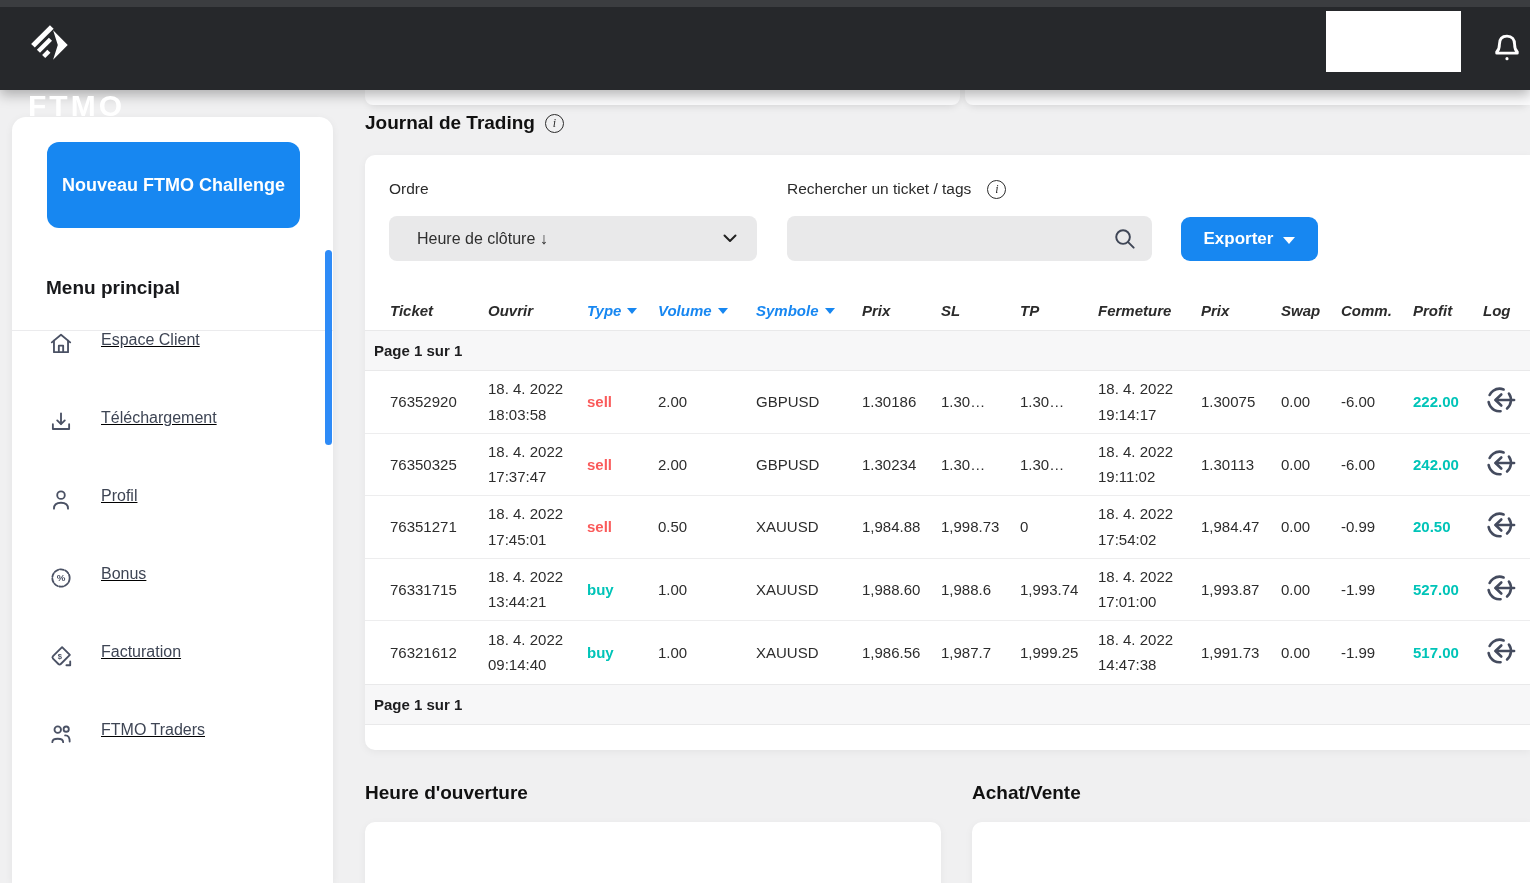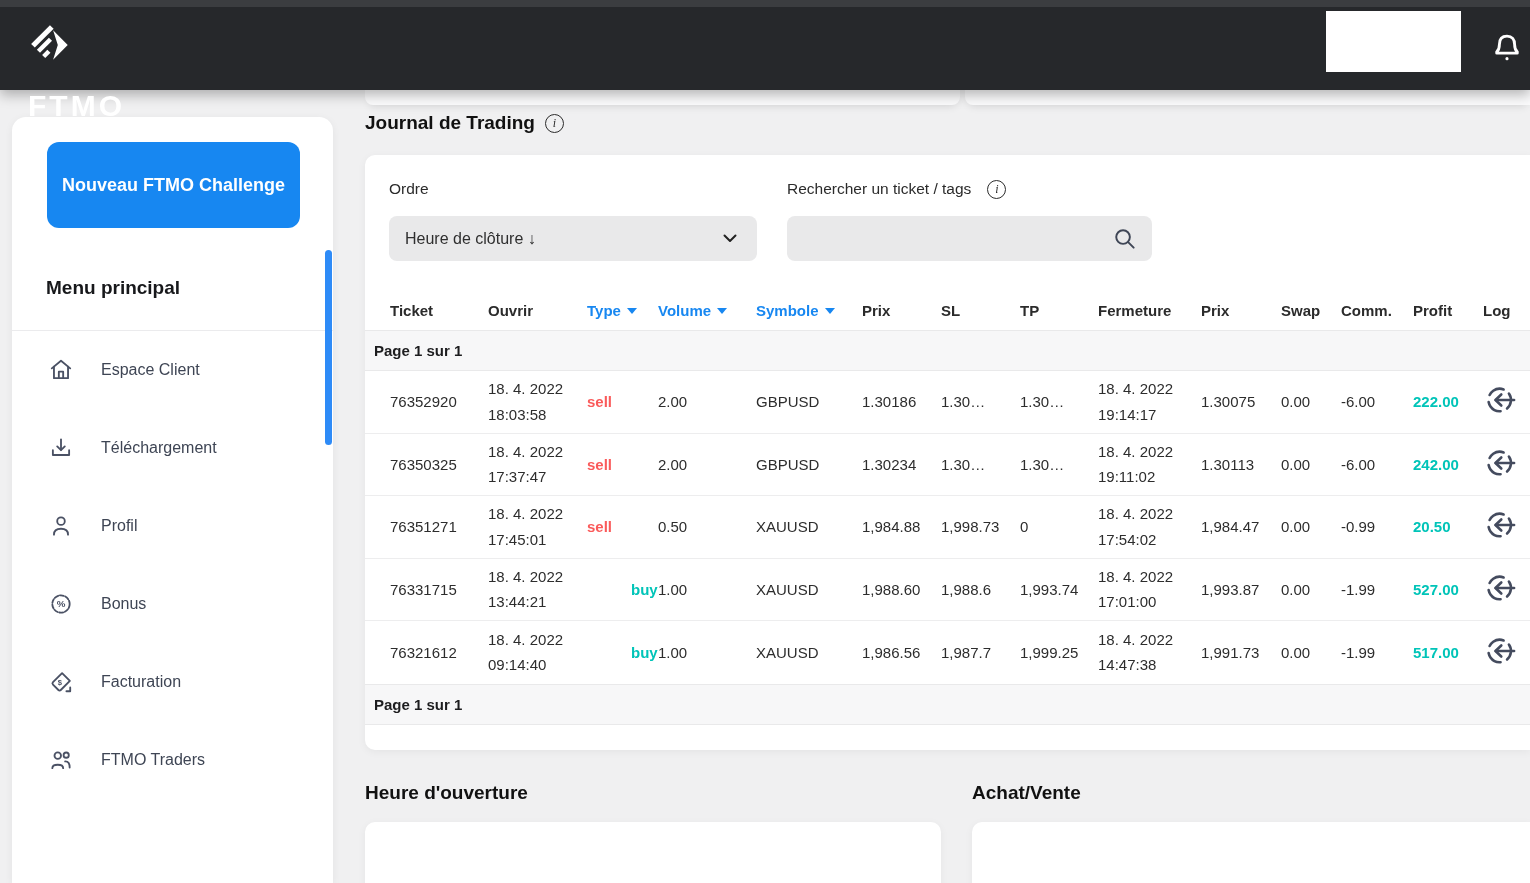--- a/index.html
+++ b/index.html
@@ -25,21 +25,21 @@
              box-shadow:0 2px 8px rgba(0,0,0,.06); z-index:10; }
   .sidebar-scrollbar { position:absolute; right:1px; top:133px; width:7px; height:195px;
              background:#2e8bf7; border-radius:4px; cursor:grab; }
   .cta { position:absolute; left:35px; top:25px; width:253px; height:86px;
          background:var(--blue,#1787f1); border:none; border-radius:12px;
          color:#fff; font-family:inherit; font-size:18px; font-weight:700; line-height:1.6;
          cursor:pointer; }
   .menu-title { position:absolute; left:34px; top:160px; font-size:19px; font-weight:700; color:#17181b; }
   .sidebar-divider { position:absolute; left:0; top:213px; width:100%; height:1px; background:#ebebed; }
   .menu { position:absolute; left:0; top:214px; width:100%; }
-  .menu-item { display:flex; align-items:center; height:78px; padding-left:36px; cursor:pointer; }
+  .menu-item { display:flex; align-items:flex-start; height:78px; padding-left:36px; cursor:pointer;text-decoration:underline; }
   .menu-item .mi-icon { width:26px; height:26px; flex:0 0 26px; }
   .menu-item .mi-label { margin-left:27px; font-size:16px; color:#3e4554; }
   .mi-icon svg { width:26px; height:26px; stroke:#4a5164; fill:none;
                  stroke-width:1.7; stroke-linecap:round; stroke-linejoin:round; }
 
   
   .main { position:absolute; left:348px; top:90px; right:0; bottom:0; }
   .card-sliver { position:absolute; top:0; height:15px; background:#fbfbfc;
                  border-radius:0 0 8px 8px; box-shadow:0 5px 8px -4px rgba(0,0,0,.12); }
   .sliver-left { left:17px; width:595px; }
@@ -55,51 +55,51 @@
   .journal-card { position:absolute; left:17px; top:65px; width:1165px; height:595px;
                   background:#fff; border-radius:10px 0 0 10px;
                   box-shadow:0 2px 8px rgba(0,0,0,.05); overflow:hidden; }
 
   .filter-row { position:relative; height:135px; }
   .field-label { position:absolute; font-size:15.5px; color:#2b2b2b; }
   .label-order { left:24px; top:25px; }
   .label-search { left:422px; top:25px; display:flex; align-items:flex-start; gap:16px; }
   .dropdown { position:absolute; left:24px; top:61px; width:368px; height:45px;
               background:#e9e9ea; border-radius:8px; display:flex; align-items:center;
-              padding:0 20px 0 16px; cursor:pointer;gap:12px; }
+              padding:0 20px 0 28px; cursor:pointer;gap:12px; }
   .dropdown .dd-value { font-size:16px; color:#2f2f2f; flex:1; }
   .search-box { position:absolute; left:422px; top:61px; width:365px; height:45px;
                 background:#e9e9ea; border-radius:8px; display:flex; align-items:center;
                 padding:0 14px 0 16px; }
   .search-box input { flex:1; border:none; background:transparent; outline:none;
                       font-family:inherit; font-size:15px; color:#2f2f2f; }
   .export-btn { position:absolute; left:816px; top:62px; width:137px; height:44px;
                 background:var(--blue,#1787f1); border:none; border-radius:9px;
                 color:#fff; font-family:inherit; font-size:17px; font-weight:700;
                 display:flex; align-items:center; justify-content:center; gap:10px; cursor:pointer; }
   .caret-down { width:0; height:0; border-left:6px solid transparent;
                 border-right:6px solid transparent; border-top:7px solid #fff; margin-top:2px; }
 
   
   .tgrid { display:grid;
            grid-template-columns:98px 99px 71px 98px 106px 79px 79px 78px 103px 80px 60px 72px 70px 1fr;
            align-items:center; padding-left:25px; }
   .thead { height:40px; }
-  .thead .th { font-size:15px; font-weight:700; color:#2b2b2b; display:flex; align-items:center; gap:6px; }
+  .thead .th { font-size:15px; font-weight:700; color:#2b2b2b; display:flex; align-items:center; gap:6px;font-style:italic; }
   .th.sortable { color:var(--blue,#1787f1); cursor:pointer; }
   .sort-tri { width:0; height:0; border-left:5px solid transparent; border-right:5px solid transparent;
               border-top:6px solid var(--blue,#1787f1); margin-top:1px; }
   .pagebar { height:41px; background:#f7f7f8; border-top:1px solid #e9e9ea;
              border-bottom:1px solid #e9e9ea; display:flex; align-items:center; padding-left:9px; }
   .pagebar span { font-size:15px; font-weight:700; color:#1d1d1f; }
   .trow { height:62.5px; border-bottom:1px solid #ededee; font-size:15px; color:#2d2d2d; }
   .trow:last-of-type { border-bottom:none; }
   .cell-2line { line-height:1.7; }
   .type-sell { color:var(--red,#fa5a5a); font-weight:600; }
-  .type-buy  { color:var(--teal,#00c4b8); font-weight:600;margin-left:44px; }
+  .type-buy  { color:var(--teal,#00c4b8); font-weight:600; }
   .cell-profit { color:var(--teal,#00c4b8); font-weight:700; }
   .log-btn { width:36px; height:36px; border:none; background:transparent; cursor:pointer; padding:0; }
   .log-btn svg { width:34px; height:34px; }
 
   
   .bottom-title-open { position:absolute; left:17px; top:692px; }
   .bottom-title-bs   { position:absolute; left:624px; top:692px; }
   .bottom-card { position:absolute; top:732px; height:130px; background:#fff;
                  box-shadow:0 2px 8px rgba(0,0,0,.05); }
   .bc-left  { left:17px; width:576px; border-radius:10px; }
@@ -229,20 +229,24 @@
           <span class="info-icon">i</span>
         </div>
         <div class="search-box">
           <input type="text" value="" style="">
           <svg width="26" height="26" viewBox="0 0 24 24">
               <circle cx="10.2" cy="10.2" r="6.3" fill="none" stroke="#3f4656" stroke-width="1.8"></circle>
               <line x1="14.9" y1="14.9" x2="20" y2="20" stroke="#3f4656" stroke-width="1.8" stroke-linecap="round"></line>
             </svg>
         </div>
 
+        <button class="export-btn">
+          <span>Exporter</span>
+          <span class="caret-down"></span>
+        </button>
       </div>
 
       <div class="tgrid thead" id="table-header">
           <div class="th">
             <span>Ticket</span>
           </div>
           <div class="th">
             <span>Ouvrir</span>
           </div>
           <div class="th sortable">

